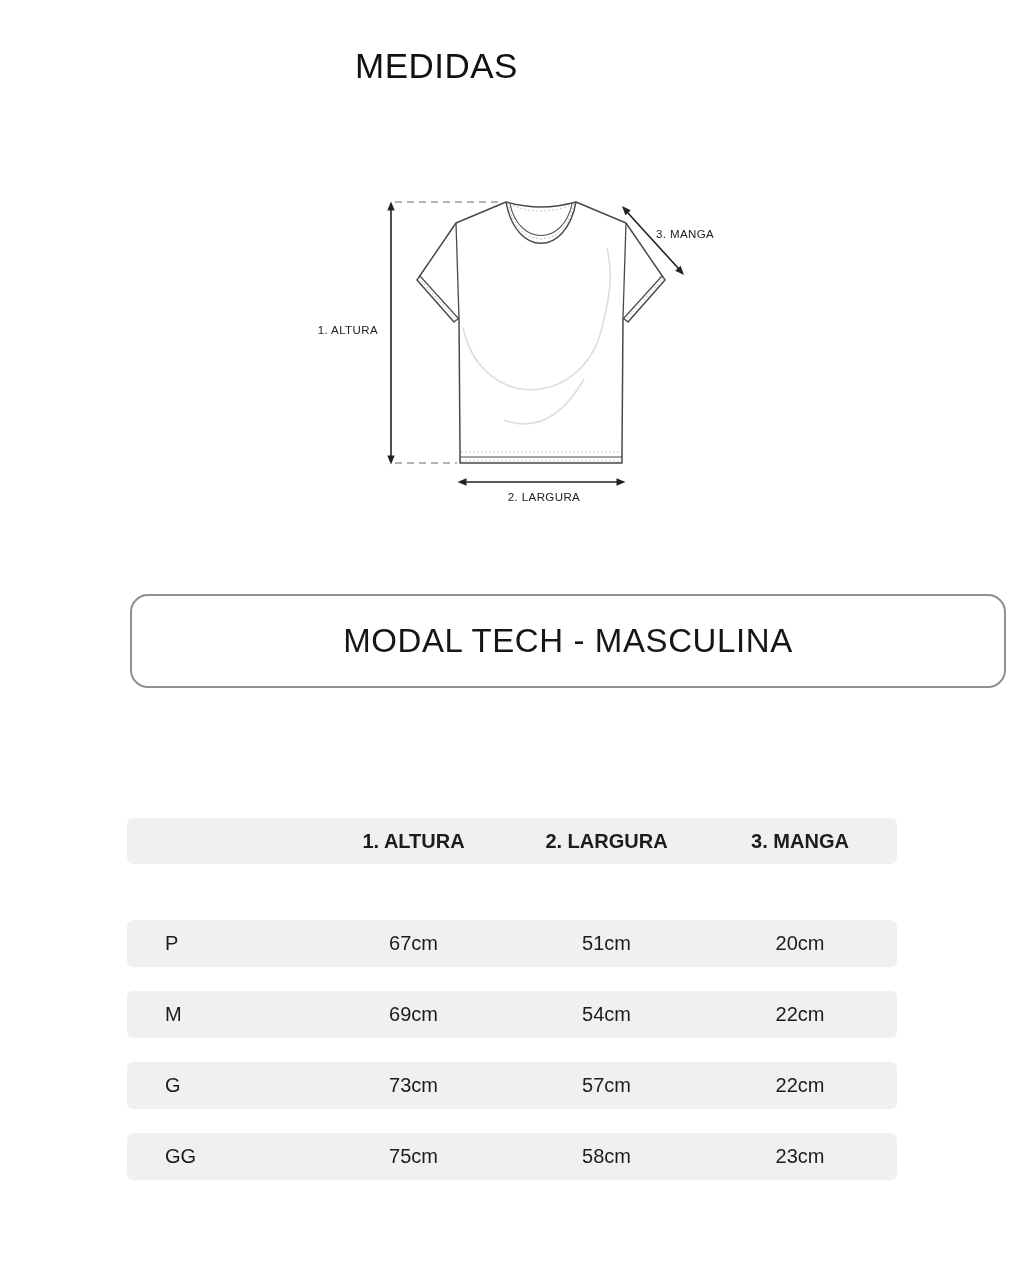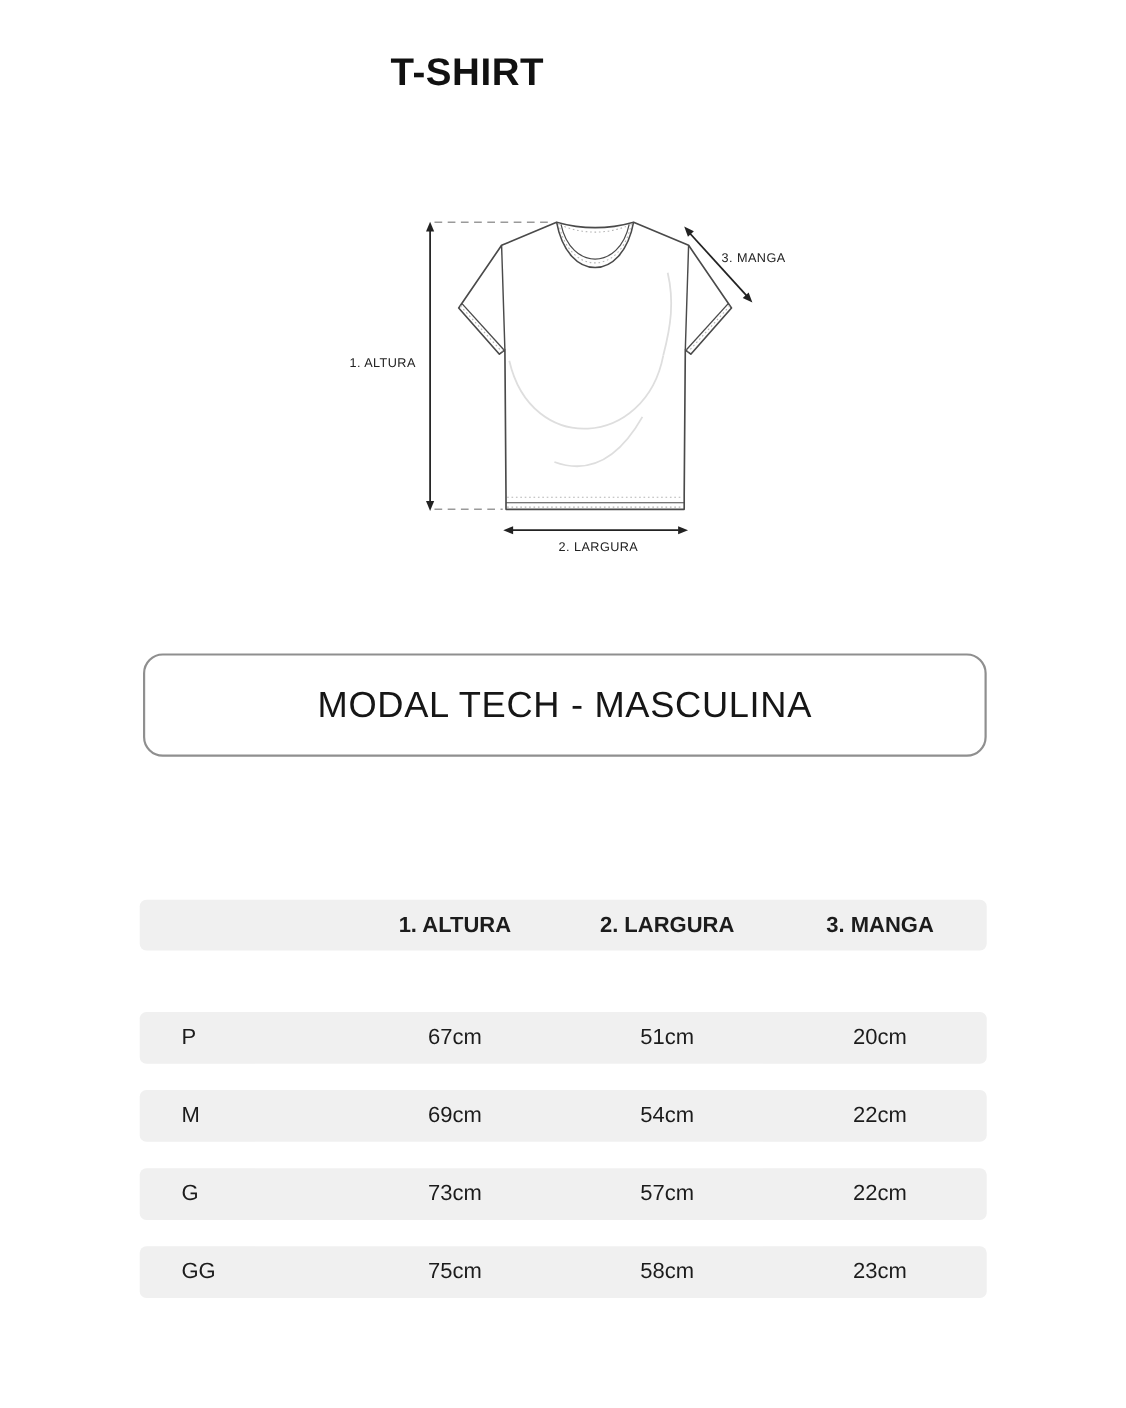--- a/index.html
+++ b/index.html
@@ -25,21 +25,21 @@
     font-family: "Liberation Sans", "DejaVu Sans", sans-serif;
     font-size: 11.5px;
     font-weight: 500;
     letter-spacing: 0.4px;
     fill: #222;
   }
 
   
   .product-box {
     position: absolute; left: 130px; top: 594px;
-    width: 767px; height: 94px;
+    width: 876px; height: 94px;
     border: 2px solid #8f8f8f;
     border-radius: 18px;
     background: #ffffff;
     display: flex; align-items: center; justify-content: center;
   }
   .product-box span { font-size: 33px; font-weight: 400; letter-spacing: 0.6px; color: #161616; }
 
   
   .table { position: absolute; left: 127px; top: 818px; width: 770px; }
   .row {
@@ -57,21 +57,21 @@
   .cell { text-align: center; font-size: 20px; font-weight: 500; color: #1c1c1c; }
   .thead .cell { font-weight: 600; font-size: 20px; }
   .cell.size { text-align: left; padding-left: 38px; }
 </style>
 </head>
 <body>
 
 <div class="canvas">
 
   <header class="title">
-    <div class="t2">T-SHIRT</div>
+    <div class="t1">MEDIDAS</div>
   </header>
 
   <svg class="diagram" width="430" height="330" viewBox="0 0 430 330">
 
     <g>
       <path d="M206,22 L156,43 L117,100 L154,142 L159,138 L160,270 L160,283 L322,283 L322,270 L323,138 L328,142 L365,100 L326,43 L276,22 Q241,32 206,22 Z" fill="#ffffff" stroke="#4a4a4a" stroke-width="1.5" stroke-linejoin="round"></path>
 
       <g stroke="#dedede" fill="none" stroke-width="1.6">
         <path d="M163,148 C183,235 287,227 303,143"></path>
         <path d="M204,240 Q251,257 284,199"></path>

